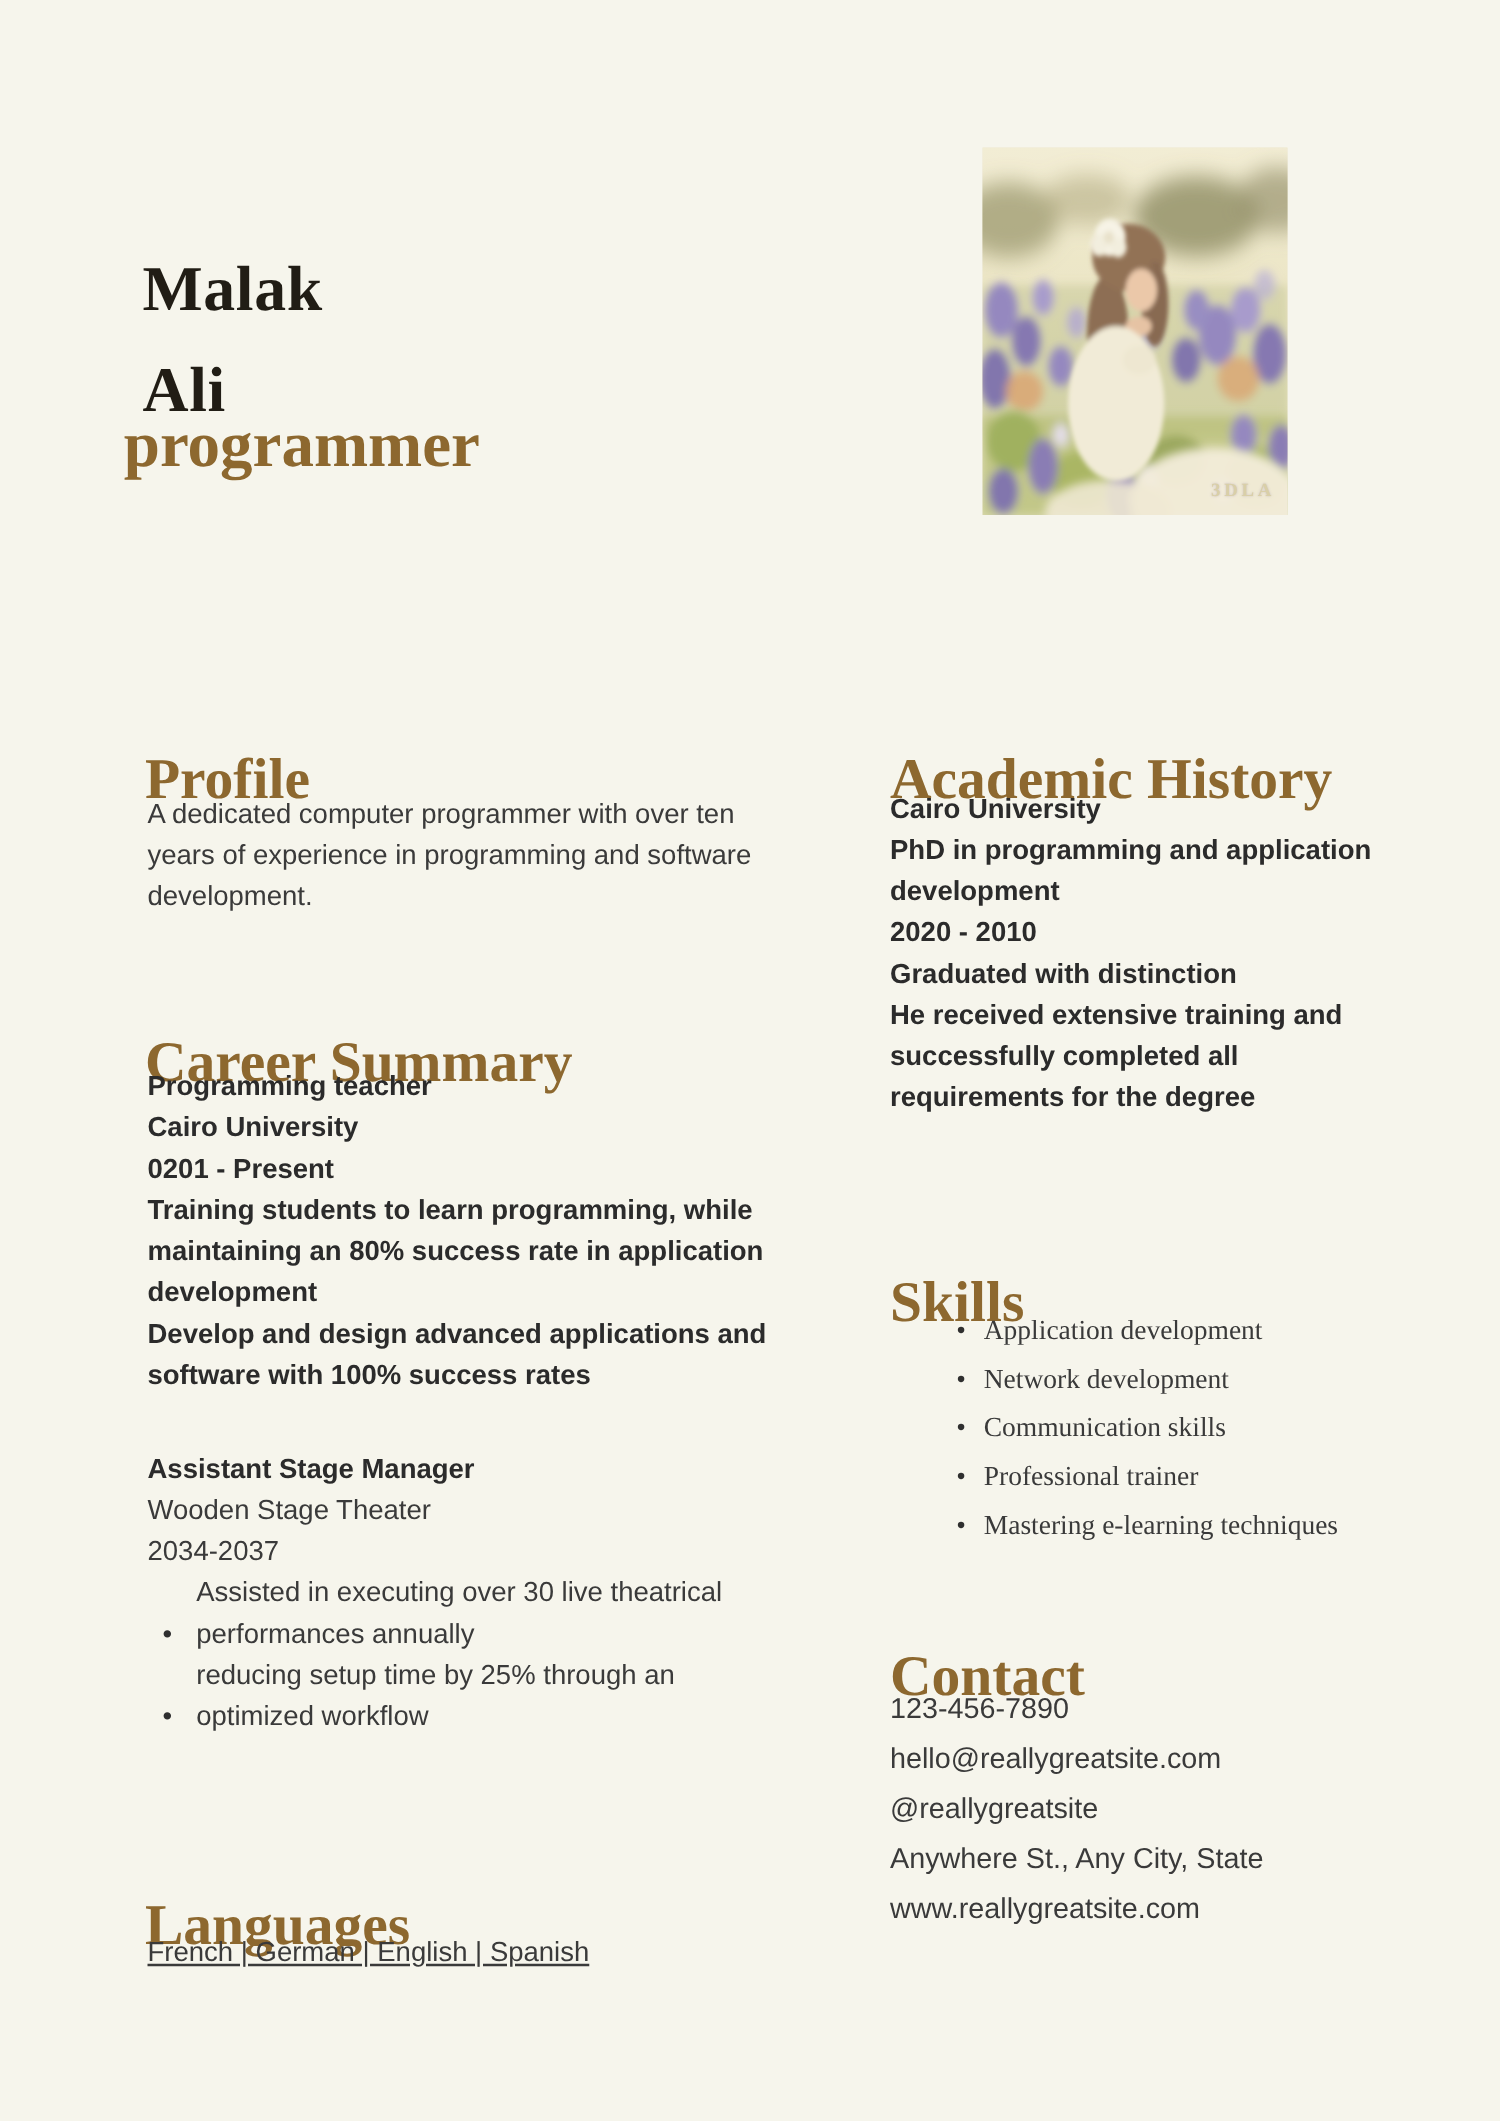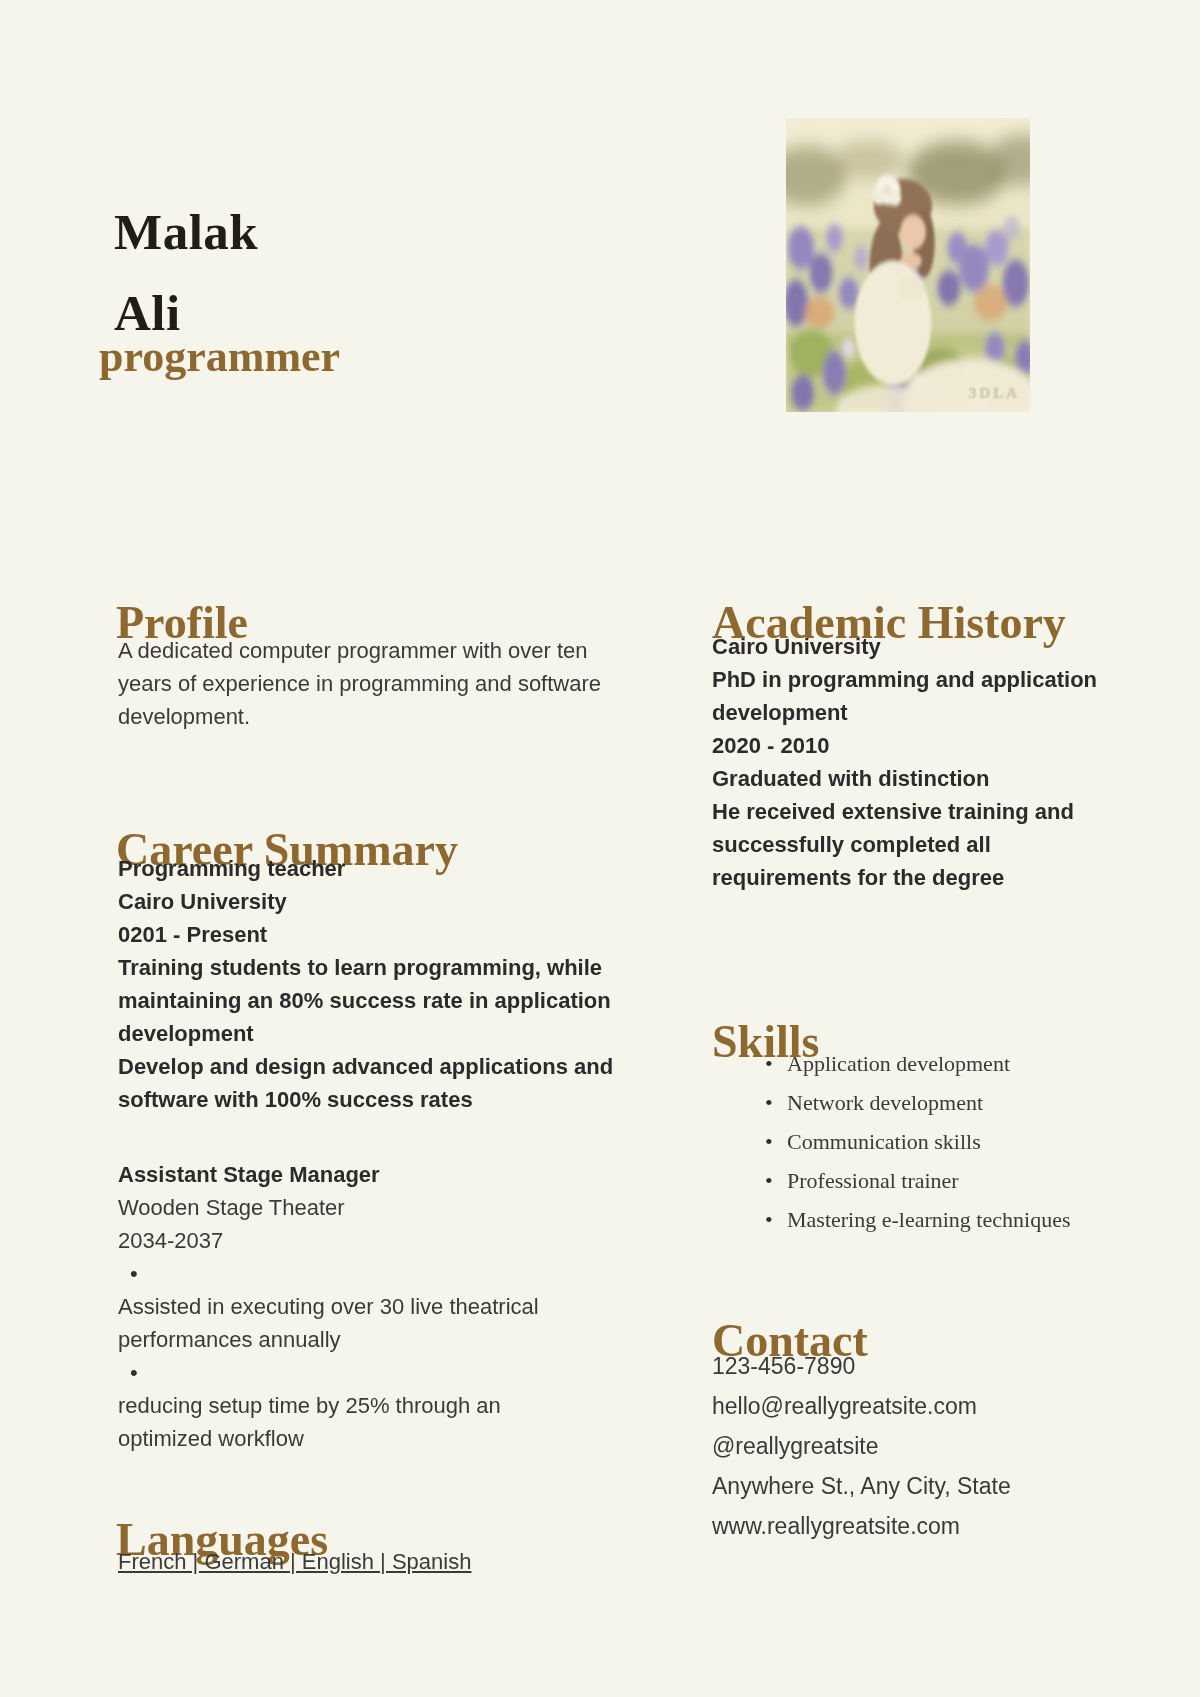--- a/index.html
+++ b/index.html
@@ -16,21 +16,21 @@
 
   
   .name{
     left:114px;top:158px;
     font-size:51px;line-height:81px;font-weight:600;
     color:#211d15;letter-spacing:.5px;
   }
   .name span{display:block;}
   .role{
     left:99px;top:331px;
-    font-size:44px;line-height:52px;font-weight:600;
+    font-size:52px;line-height:52px;font-weight:600;
     color:#8d682f;
   }
   .photo{
     left:786px;top:118px;width:244px;height:294px;
     background:#efe9d2;
   }
   .photo svg{display:block;width:100%;height:100%;}
   .watermark{
     position:absolute;right:10px;bottom:10px;
     font-size:15px;font-weight:700;letter-spacing:3px;
@@ -40,21 +40,21 @@
   
   .sec-h{
     font-size:46px;line-height:56px;font-weight:600;
     color:#8d682f;white-space:nowrap;text-align:center;
   }
 
   
   .tline{font-size:22px;line-height:33px;white-space:nowrap;}
   .b .tline,.tline.b{font-weight:700;color:#2b2b2b;}
 
-  .bullet{display:flex;align-items:flex-start;flex-direction:column;}
+  .bullet{display:flex;align-items:flex-end;}
   .bullet .dot{width:27px;padding-left:12px;line-height:33px;font-size:22px;color:#2f2f2f;}
   .bullet .dot::before{content:"\2022";}
 
   .skills-list .item{display:flex;}
   .skills-list .dot{width:22px;padding-left:13px;line-height:39px;font-size:22px;color:#2f2f2f;}
   .skills-list .dot::before{content:"\2022";}
   .skills-list .tline{line-height:39px;}
 
   .contact-lines .tline{line-height:40px;font-size:23px;}
 </style>

